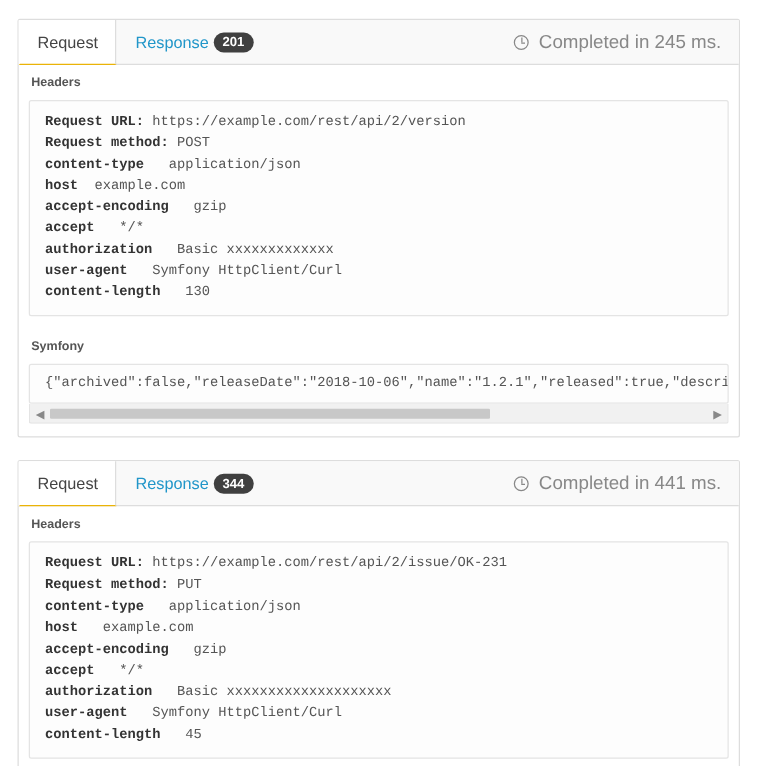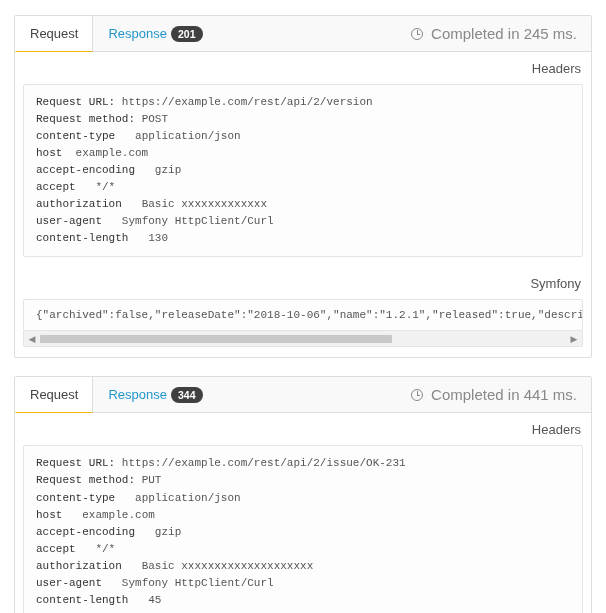--- a/index.html
+++ b/index.html
@@ -85,40 +85,39 @@
   .clock-icon::after {
     content: "";
     position: absolute;
     width: 3px;
     height: 1px;
     background: #888;
     left: 5px;
     top: 5px;
   }
   .section-title {
-    font-size: 13px;
+    font-size: 10px;
     color: #555;
     padding: 9px 10px 8px 10px;
-    font-weight: 400;
-    text-align: right;
+    font-weight: 700;
   }
   .code-block {
     margin: 0 8px 10px 8px;
     border: 1px solid #e4e4e4;
     background: #fdfdfd;
     padding: 9px 12px;
     font-family: "SFMono-Regular", Consolas, "Liberation Mono", Menlo, monospace;
     font-size: 11px;
     line-height: 1.55;
     color: #555;
     overflow-x: auto;
     white-space: pre;
     border-radius: 2px;
   }
-  .code-block b { font-weight: 400; color: #333; }
+  .code-block b { font-weight: 700; color: #333; }
   .payload-wrap {
     position: relative;
     margin: 0 8px 10px 8px;
   }
   .payload-block {
     border: 1px solid #e4e4e4;
     background: #fdfdfd;
     padding: 9px 12px;
     font-family: "SFMono-Regular", Consolas, "Liberation Mono", Menlo, monospace;
     font-size: 11px;

